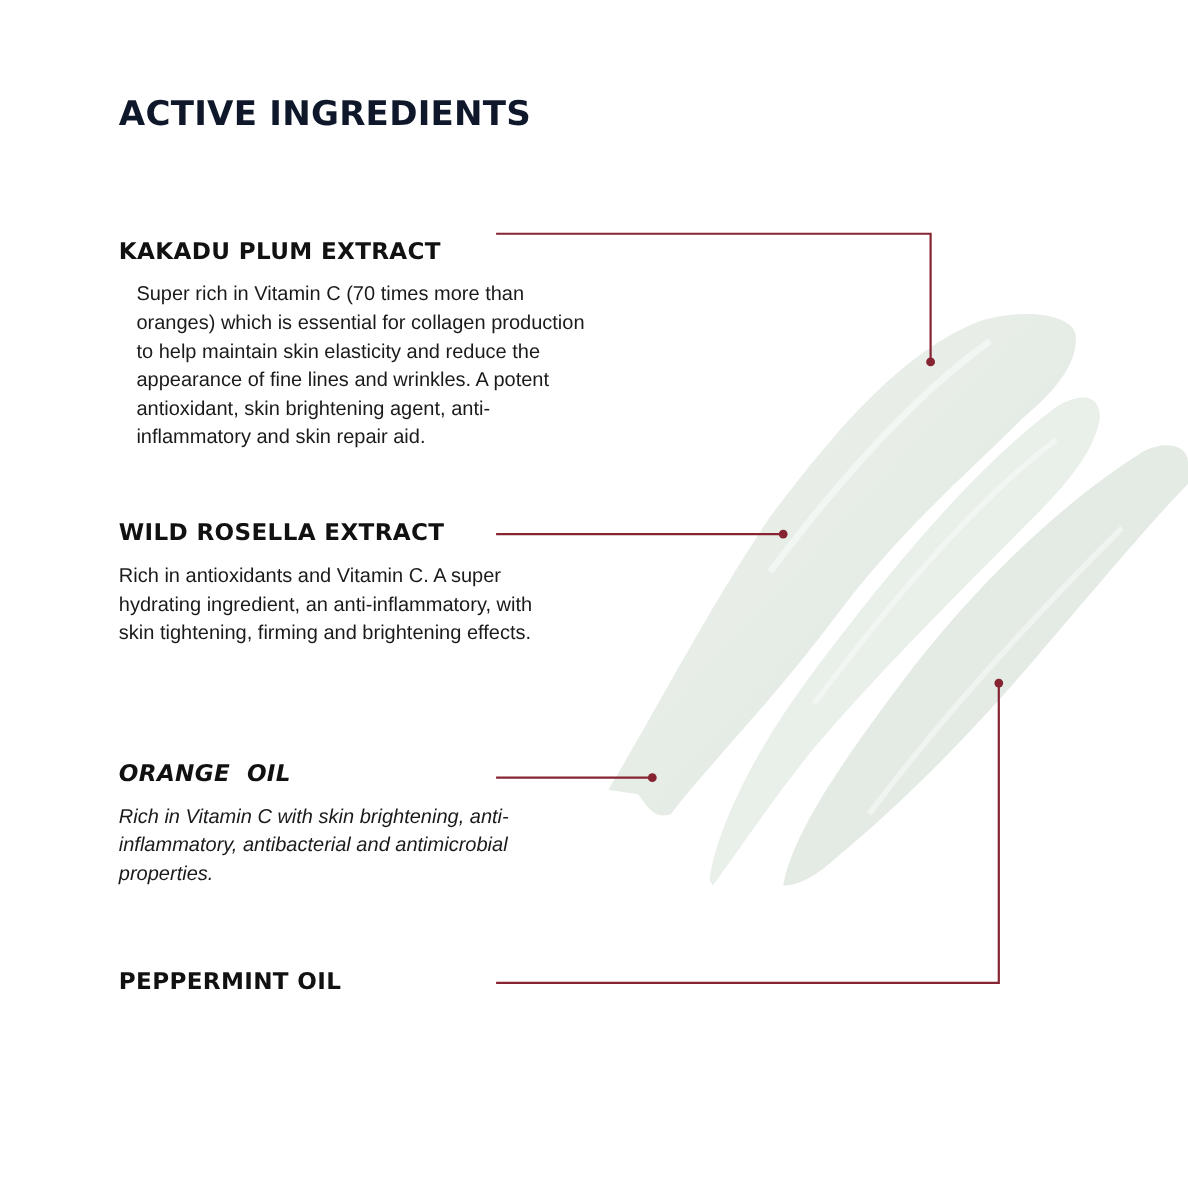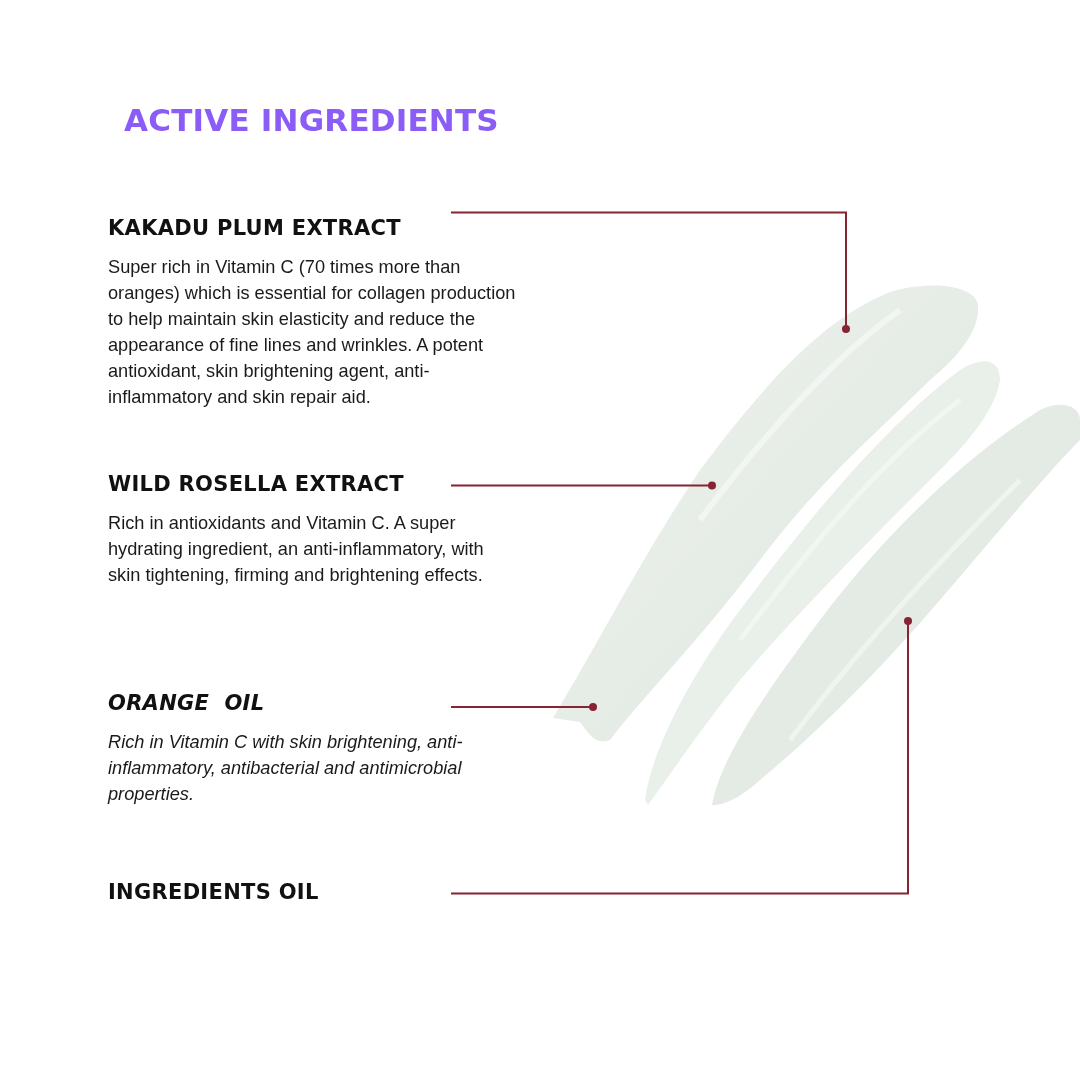--- a/index.html
+++ b/index.html
@@ -1,44 +1,44 @@
 <!DOCTYPE html>
 <html><head>
 <meta charset="utf-8">
 <style>
   html, body { margin:0; padding:0; background:#ffffff; }
   body { width:1080px; height:1080px; position:relative; overflow:hidden; font-family:"Liberation Sans", sans-serif; }
-  .title { position:absolute; left:108px; top:86px; font-family:"DejaVu Sans", sans-serif; font-weight:bold; font-size:31px; color:#8b5cf6; letter-spacing:0.2px; margin:16px; }
+  .title { position:absolute; left:108px; top:86px; font-family:"DejaVu Sans", sans-serif; font-weight:bold; font-size:31px; color:#0f172a; letter-spacing:0.2px; margin:0; }
   .section { position:absolute; left:108px; width:440px; }
   .heading { font-family:"DejaVu Sans", sans-serif; font-weight:bold; font-size:21px; color:#111111; margin:0; white-space:pre; letter-spacing:0.3px; }
   .desc { font-family:"Liberation Sans", sans-serif; font-size:18.2px; line-height:26px; color:#1a1a1a; margin:14px 0 0 0; }
   svg.art { position:absolute; left:0; top:0; }
 </style>
 </head>
 <body>
 
 <h1 class="title">ACTIVE INGREDIENTS</h1>
 
 <div class="section" style="top:216px;">
   <h2 class="heading">KAKADU PLUM EXTRACT</h2>
-  <p class="desc" style="width:425px;">Super rich in Vitamin C (70 times more than oranges) which is essential for collagen production to help maintain skin elasticity and reduce the appearance of fine lines and wrinkles. A potent antioxidant, skin brightening agent, anti-inflammatory and skin repair aid.</p>
+  <p class="desc" style="width:425px;margin-left:16px;">Super rich in Vitamin C (70 times more than oranges) which is essential for collagen production to help maintain skin elasticity and reduce the appearance of fine lines and wrinkles. A potent antioxidant, skin brightening agent, anti-inflammatory and skin repair aid.</p>
 </div>
 
 <div class="section" style="top:472px;">
   <h2 class="heading">WILD ROSELLA EXTRACT</h2>
   <p class="desc" style="width:400px;">Rich in antioxidants and Vitamin C. A super hydrating ingredient, an anti-inflammatory, with skin tightening, firming and brightening effects.</p>
 </div>
 
 <div class="section" style="top:691px;font-style:italic;">
   <h2 class="heading">ORANGE  OIL</h2>
   <p class="desc" style="width:400px;">Rich in Vitamin C with skin brightening, anti-inflammatory, antibacterial and antimicrobial properties.</p>
 </div>
 
 <div class="section" style="top:880px;">
-  <h2 class="heading">INGREDIENTS OIL</h2>
+  <h2 class="heading">PEPPERMINT OIL</h2>
 </div>
 
 <svg class="art" width="1080" height="1080" viewBox="0 0 1080 1080">
   <defs>
     <linearGradient id="cg" x1="0" y1="0" x2="1" y2="1">
       <stop offset="0" stop-color="#eef2ee"></stop>
       <stop offset="0.5" stop-color="#e6ece6"></stop>
       <stop offset="1" stop-color="#dfe6df"></stop>
     </linearGradient>
   </defs>

